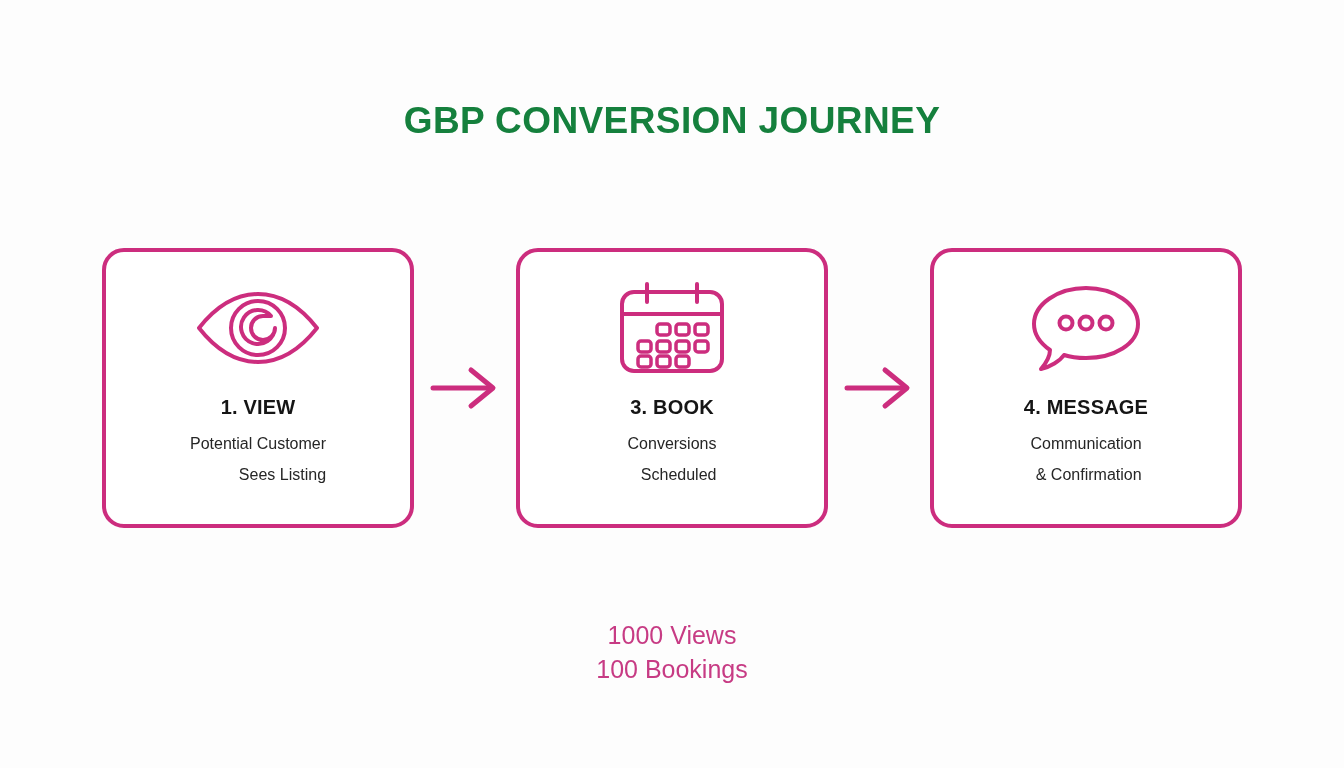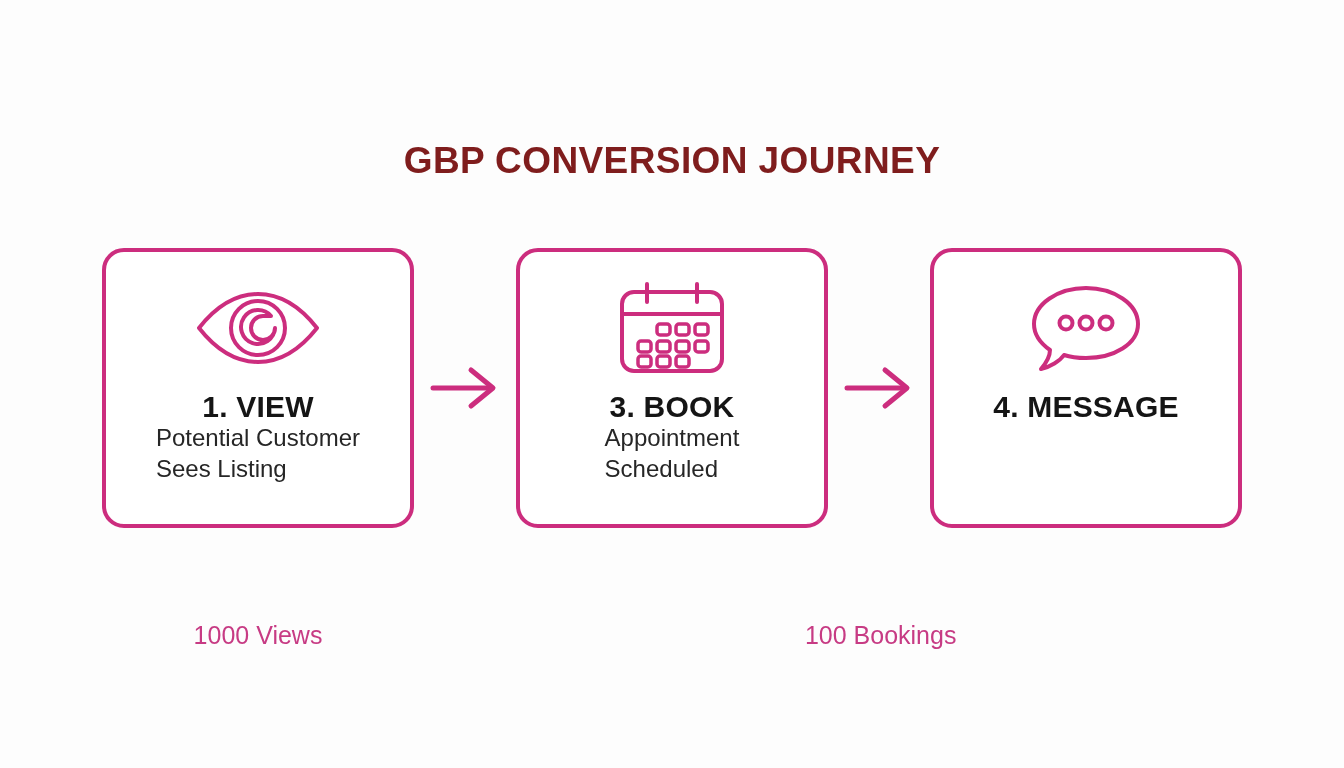--- a/index.html
+++ b/index.html
@@ -26,24 +26,23 @@
   
   .title {
     position: absolute;
     top: 98px;
     left: 0;
     width: 1344px;
     text-align: center;
     font-size: 37px;
     font-weight: 700;
     letter-spacing: 0.4px;
-    color: #7f1d1d;
+    color: #15803d;
     line-height: 46px;
     white-space: nowrap;
-    margin-top: 40px;
   }
 
   
   .flow {
     position: absolute;
     top: 248px;
     left: 102px;
     width: 1140px;
     height: 280px;
     display: flex;
@@ -69,34 +68,35 @@
   .card-icon {
     height: 92px;
     width: 140px;
     display: flex;
     align-items: center;
     justify-content: center;
     margin-bottom: 18px;
   }
 
   .card-title {
-    font-size: 30px;
+    font-size: 20px;
     font-weight: 700;
     color: #151515;
     letter-spacing: 0.2px;
     line-height: 30px;
     text-align: center;
+    margin-bottom: 6px;
   }
 
   .card-sub {
-    font-size: 24px;
+    font-size: 16px;
     font-weight: 400;
     color: #262626;
     line-height: 31px;
-    text-align: left;
+    text-align: right;
     white-space: pre-line;
   }
 
   
   .arrow {
     width: 100px;
     height: 60px;
     display: flex;
     align-items: center;
     justify-content: center;
@@ -104,23 +104,23 @@
   }
 
   
   .metrics {
     position: absolute;
     top: 618px;
     left: 102px;
     width: 1140px;
     height: 36px;
     display: flex;
-    flex-direction: row;
+    flex-direction: column;
     justify-content: space-between;
-    align-items: flex-start;
+    align-items: center;
   }
   .metric {
     width: 312px;
     text-align: center;
     font-size: 25px;
     font-weight: 400;
     color: #c73b84;
     line-height: 34px;
     white-space: nowrap;
   }
@@ -171,21 +171,21 @@
           <rect x="22" y="60" width="13" height="11" rx="3" stroke="#cc2d7e" stroke-width="3.5" fill="none"></rect>
           <rect x="41" y="60" width="13" height="11" rx="3" stroke="#cc2d7e" stroke-width="3.5" fill="none"></rect>
           <rect x="60" y="60" width="13" height="11" rx="3" stroke="#cc2d7e" stroke-width="3.5" fill="none"></rect>
           <rect x="79" y="60" width="13" height="11" rx="3" stroke="#cc2d7e" stroke-width="3.5" fill="none"></rect>
           <rect x="22" y="75" width="13" height="11" rx="3" stroke="#cc2d7e" stroke-width="3.5" fill="none"></rect>
           <rect x="41" y="75" width="13" height="11" rx="3" stroke="#cc2d7e" stroke-width="3.5" fill="none"></rect>
           <rect x="60" y="75" width="13" height="11" rx="3" stroke="#cc2d7e" stroke-width="3.5" fill="none"></rect>
         </svg>
       </div>
       <div class="card-title">3. BOOK</div>
-      <div class="card-sub">Appointment
+      <div class="card-sub">Conversions
 Scheduled</div>
     </div>
 
     <div class="arrow">
       <svg width="72" height="48" viewBox="0 0 72 48" fill="none" xmlns="http://www.w3.org/2000/svg">
         <line x1="4" y1="24" x2="60" y2="24" stroke="#cc2d7e" stroke-width="5" stroke-linecap="round"></line>
         <polyline points="42,6 64,24 42,42" stroke="#cc2d7e" stroke-width="5" fill="none" stroke-linecap="round" stroke-linejoin="round"></polyline>
       </svg>
     </div>
 
@@ -193,20 +193,22 @@
       <div class="card-icon">
         <svg width="116" height="92" viewBox="0 0 116 92" fill="none" xmlns="http://www.w3.org/2000/svg">
           <path d="M58 6 C86 6, 110 22, 110 42 C110 62, 86 76, 58 76 C50 76, 42 75, 36 73
                    C32 79, 22 85, 13 87 C19 80, 22 73, 22 68 C12 61, 6 52, 6 42 C6 22, 30 6, 58 6 Z" stroke="#cc2d7e" stroke-width="4" fill="none" stroke-linejoin="round"></path>
           <circle cx="38" cy="41" r="6.5" stroke="#cc2d7e" stroke-width="4" fill="none"></circle>
           <circle cx="58" cy="41" r="6.5" stroke="#cc2d7e" stroke-width="4" fill="none"></circle>
           <circle cx="78" cy="41" r="6.5" stroke="#cc2d7e" stroke-width="4" fill="none"></circle>
         </svg>
       </div>
       <div class="card-title">4. MESSAGE</div>
+      <div class="card-sub">Communication
+&amp; Confirmation</div>
     </div>
 
   </div>
 
   <div class="metrics">
     <div class="metric">1000 Views</div>
     <div class="metric-gap"></div>
     <div class="metric">100 Bookings</div>
     <div class="metric-gap"></div>
   </div>

